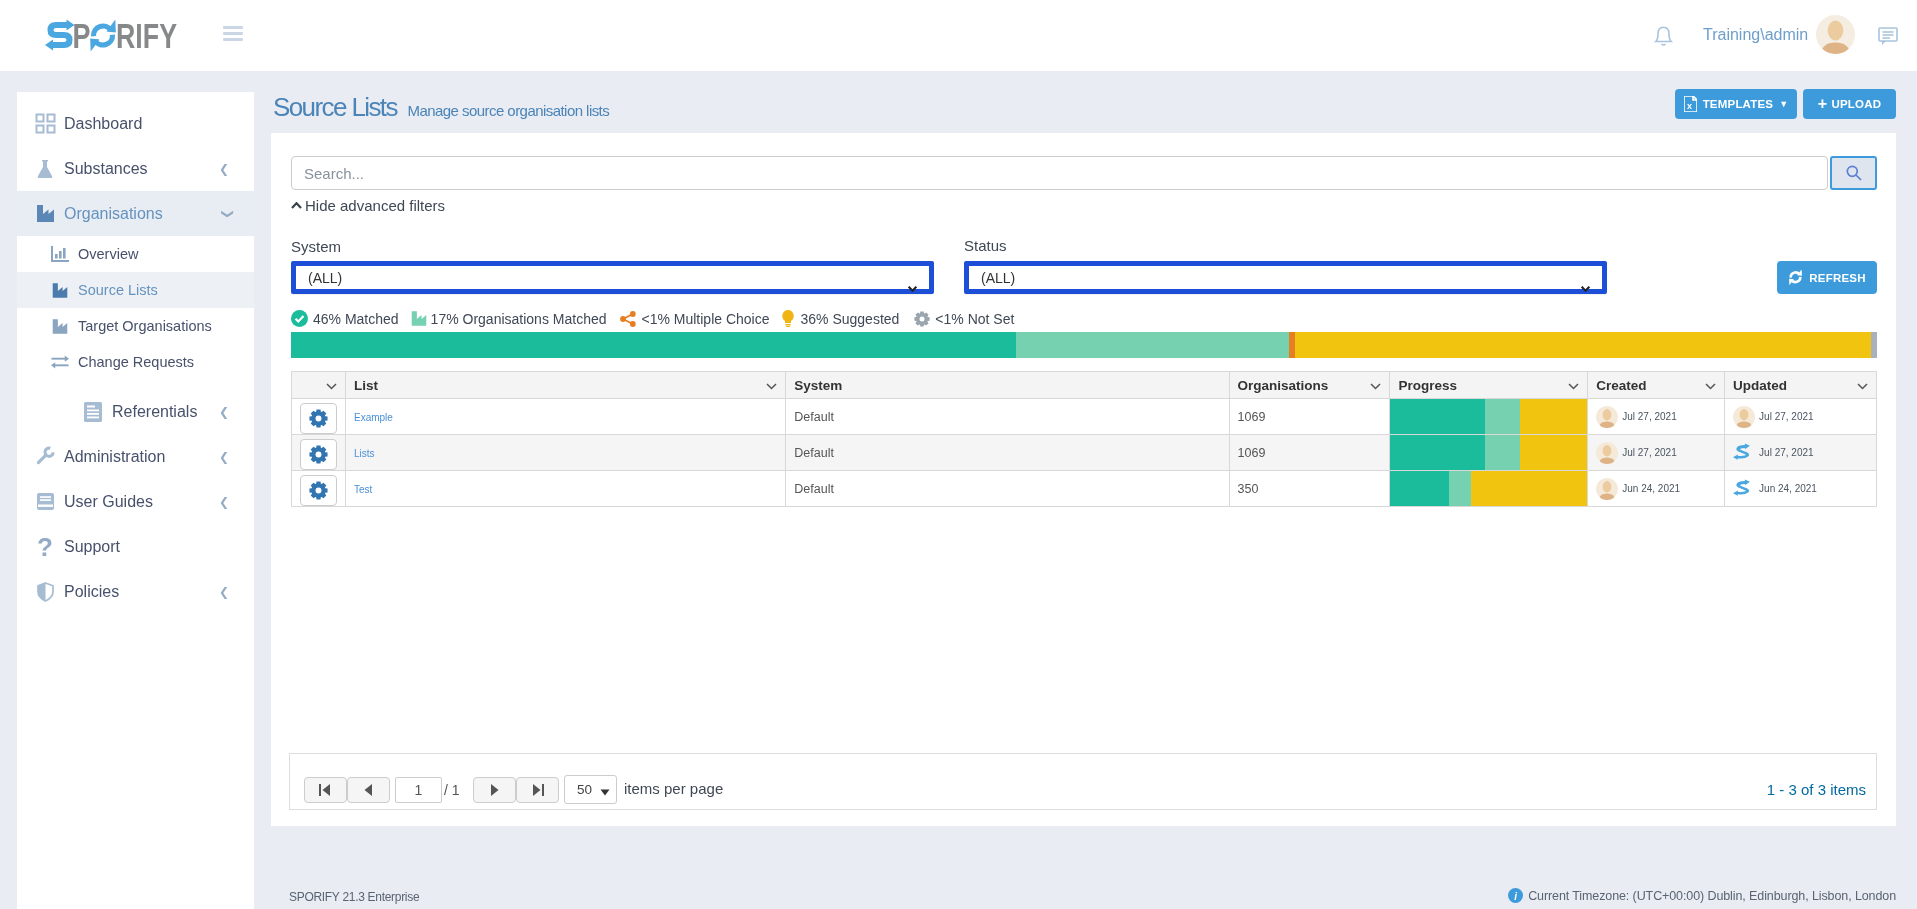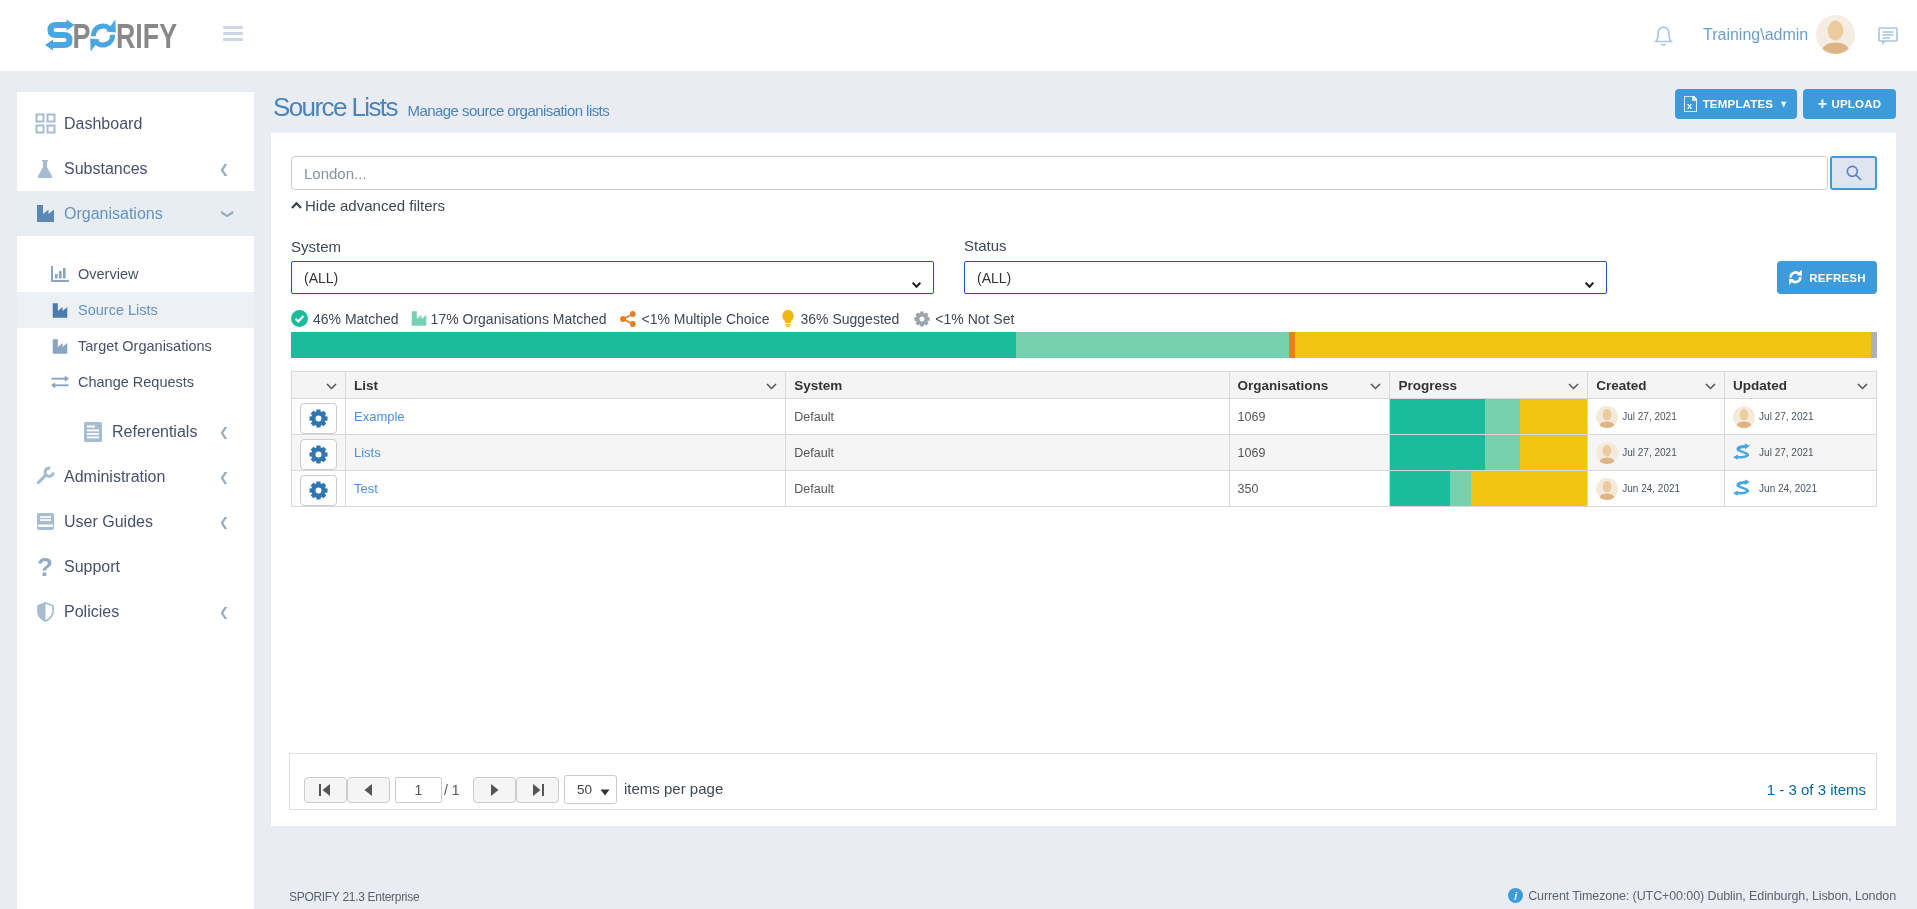--- a/index.html
+++ b/index.html
@@ -13,49 +13,49 @@
 .uname { position:absolute; left:1703px; top:26px; font-size:16px; color:#6d9fcb; }
 .avatar { position:absolute; left:1816px; top:15px; width:39px; height:39px; border-radius:50%; background:#f5ede1; overflow:hidden; }
 .chat { position:absolute; left:1878px; top:27px; }
 
 .side { position:absolute; left:17px; top:92px; width:237px; height:817px; background:#fff; }
 .nav-item { position:relative; height:45px; display:flex; align-items:center; color:#47516b; font-size:16px; cursor:default; }
 .nav-item .ic { width:22px; margin-left:17px; margin-right:8px; display:flex; justify-content:center; }
 .nav-item .arr { position:absolute; right:25px; color:#94abc4; font-size:12px; }
 .nav-item.active { color:#6592be; }
 .nav-open { background:#e8edf3; }
-.sub { background:#fff; padding-top:20px; }
+.sub { background:#fff; padding-top:0; }
 .sub-item { position:relative; height:36px; display:flex; align-items:center; color:#47516b; font-size:14.5px; }
 .sub-item .ic { width:18px; margin-left:34px; margin-right:9px; display:flex; justify-content:center; }
 .sub-item.active { background:#edf1f6; color:#6592be; }
 
 .title { position:absolute; left:273px; top:92px; color:#4a84b8; font-size:26px; letter-spacing:-1.6px; }
 .title small { font-size:15px; color:#4a84b8; letter-spacing:-0.55px; margin-left:5px; }
 .btn-blue { background:#3d9bdc; color:#fff; border:none; border-radius:4px; font-size:11.5px; font-weight:700; font-family:"Liberation Sans",sans-serif; display:inline-flex; align-items:center; justify-content:center; letter-spacing:0.2px; }
 .tmpl { position:absolute; left:1675px; top:89px; width:122px; height:30px; }
 .upld { position:absolute; left:1803px; top:89px; width:93px; height:30px; }
 .card { position:absolute; left:271px; top:133px; width:1625px; height:693px; background:#fff; }
 .search { position:absolute; left:20px; top:23px; width:1537px; height:34px; border:1px solid #ccc; border-radius:4px; font-size:15px; color:#87929d; padding-left:12px; display:flex; align-items:center; }
 .sbtn { position:absolute; left:1559px; top:23px; width:47px; height:34px; background:#dfe5ee; border:2px solid #3d9bdc; border-radius:3px; display:flex; align-items:center; justify-content:center; }
 .hide-f { position:absolute; left:20px; top:64px; font-size:15px; color:#3f4855; display:flex; align-items:center; }
 .flabel { position:absolute; font-size:15px; color:#3f4855; }
-.fsel { position:absolute; height:33px; border:1px solid #1d4ed8; border-radius:2px; background:#fff; font-size:14px; color:#333; display:flex; align-items:center; padding:4px 12px; box-shadow:0 1px 1px rgba(0,0,0,0.06); }
+.fsel { position:absolute; height:33px; border:5px solid #1d4ed8; border-radius:2px; background:#fff; font-size:14px; color:#333; display:flex; align-items:center; padding:4px 12px; box-shadow:0 1px 1px rgba(0,0,0,0.06); }
 .fsel .chev { position:absolute; right:10px; }
 .refresh { position:absolute; left:1506px; top:128px; width:100px; height:33px; }
 .legend { position:absolute; left:20px; top:177px; font-size:14px; color:#3f4855; display:flex; align-items:center; }
 .pbar { position:absolute; left:20px; top:199px; width:1586px; height:26px; display:flex; }
 
 .tbl { position:absolute; left:20px; top:238px; width:1586px; border-collapse:collapse; font-size:12.5px; color:#4a5560; }
 .tbl th { border:1px solid #d8d8d8; font-weight:700; color:#333; text-align:left; height:27px; padding:0 8px; position:relative; font-size:13.5px; background:#f4f4f4; }
 .tbl td { border:1px solid #d8d8d8; height:35px; padding:0 8px; }
 .tbl tr:nth-child(2) td { height:36px !important; }
 .tbl .thch { position:absolute; right:8px; top:6px; }
 .tbl tr.alt td { background:#f5f5f5; }
 .gearbtn { width:37px; height:31px; background:#fff; border:1px solid #ccc; border-radius:4px; display:flex; align-items:center; justify-content:center; }
-a.lnk { color:#4a90d9; text-decoration:none; font-size:13px; }
+a.lnk { color:#4a90d9; text-decoration:none; font-size:10px; }
 .prog { display:flex; height:100%; min-height:35px; }
 .datecell { display:flex; align-items:center; gap:4px; color:#4a5560; font-size:10px; }
 .mini-av { width:22px; height:22px; border-radius:50%; background:#f5ead9; overflow:hidden; flex:0 0 22px; }
 
 .pager { position:absolute; left:18px; top:620px; width:1588px; height:57px; border:1px solid #ddd; }
 .pbtn { position:absolute; top:23px; width:43px; height:26px; background:#f5f5f5; border:1px solid #ccc; border-radius:4px; display:flex; align-items:center; justify-content:center; color:#666; }
 .pinput { position:absolute; left:105px; top:23px; width:47px; height:26px; border:1px solid #ccc; border-radius:2px; font-size:14px; color:#555; display:flex; align-items:center; justify-content:center; }
 .itemsinfo { position:absolute; right:30px; top:650px; font-size:15px; color:#0369a1; }
 .foot-l { position:absolute; left:289px; top:890px; font-size:12px; color:#5a6470; letter-spacing:-0.3px; }
 .foot-r { position:absolute; right:21px; top:888px; font-size:12.5px; color:#5a6470; display:flex; align-items:center; gap:5px; letter-spacing:-0.1px; }
@@ -186,21 +186,21 @@
         </svg>
       </span>Policies<span class="arr">❮</span></div>
 </div>
 <div class="title">Source Lists <small>Manage source organisation lists</small></div>
 <button class="btn-blue tmpl"><svg width="13" height="16" viewBox="0 0 13 16" style="margin-right:6px;">
       <path d="M0 0 L9 0 L13 4 L13 16 L0 16 Z M9 0 L9 4 L13 4" fill="none" stroke="#fff" stroke-width="1.6"></path>
       <text x="3" y="12.5" font-size="9" font-weight="700" fill="#fff">x</text>
     </svg>TEMPLATES <span style="margin-left:6px;font-size:9px;">▼</span></button>
 <button class="btn-blue upld"><span style="font-size:16px;font-weight:700;margin-right:4px;">+</span> UPLOAD</button>
 <div class="card">
-  <div class="search">London...</div>
+  <div class="search">Search...</div>
   <div class="sbtn">
       <svg width="18" height="18" viewBox="0 0 18 18" fill="none" stroke="#5b7fd4" stroke-width="1.7">
         <circle cx="7.3" cy="7.3" r="5"></circle>
         <line x1="11" y1="11" x2="16" y2="16"></line>
       </svg>
     </div>
   <div class="hide-f"><svg width="11" height="7" viewBox="0 0 11 7" fill="none" stroke="#3a4350" stroke-width="2.2" style="margin-right:3px;">
         <path d="M1 6 L5.5 1.2 L10 6"></path>
       </svg>Hide advanced filters</div>
   <div class="flabel" style="left:20px; top:105px;">System</div>

